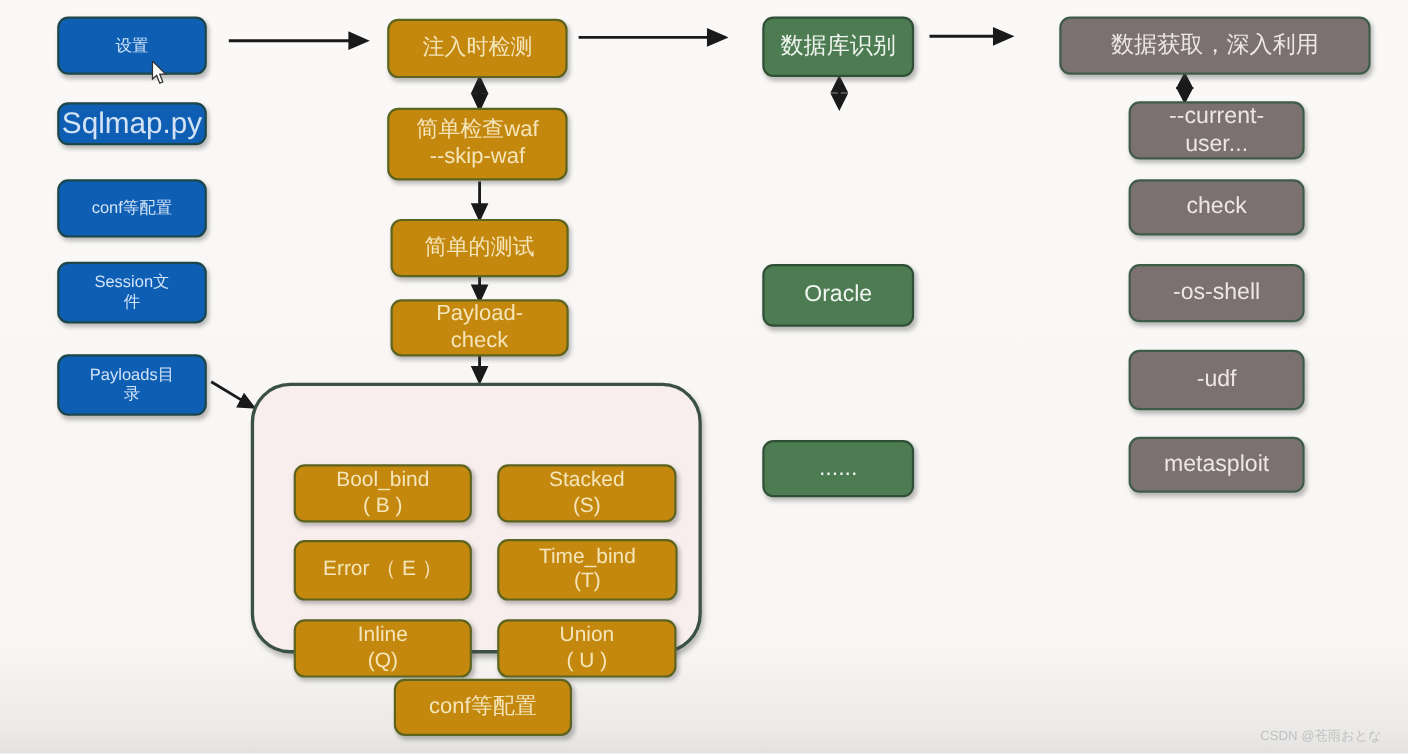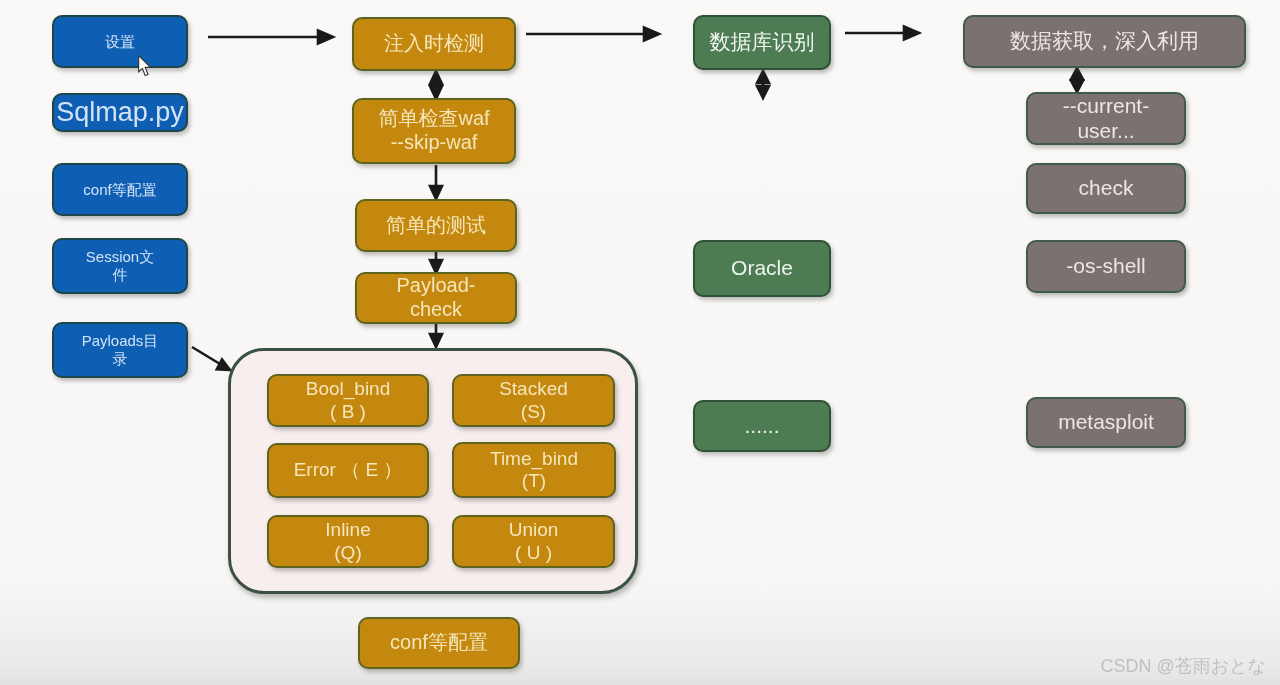--- a/index.html
+++ b/index.html
@@ -18,23 +18,23 @@
   .box .ln{display:block;}
   .blue{background:#0e5fb4;border:2px solid #1d4649;color:#d3e3f6;font-size:15px;}
   .orange{background:#c5880e;border:2px solid #5c6420;color:#f4e5ba;font-size:20px;}
   .green{background:#4d7b52;border:2px solid #2f5036;color:#f0f5f0;font-size:21px;}
   .gray{background:#7b7170;border:2px solid #3f5c49;color:#ece7e4;font-size:21px;margin-left:28px;}
   .panel{
     position:absolute;box-sizing:border-box;background:#f8eeee;
     border:3px solid #3c5146;border-radius:36px;
     box-shadow:2px 4px 5px rgba(70,70,70,.35);
   }
-  .tech{font-size:19px;}
+  .tech{font-size:19px;margin-top:48px;}
   .watermark{
-    position:absolute;right:14px;bottom:7px;color:#c0c0c0;font-size:18px;
+    position:absolute;right:24px;bottom:7px;color:#c0c0c0;font-size:12px;
   }
   .cursor{position:absolute;left:137px;top:55px;}
 </style>
 </head>
 <body>
 
 <div class="stage">
 
   <svg class="arrow-layer" viewBox="0 0 1280 685" xmlns="http://www.w3.org/2000/svg">
     <g stroke="#1a1a1a" stroke-width="2.6" fill="#1a1a1a">
@@ -163,20 +163,23 @@
   <div class="box gray" style="left:998px;top:92px;width:160px;height:53px">
     <span class="ln">--current-</span>
     <span class="ln">user...</span>
   </div>
   <div class="box gray" style="left:998px;top:163px;width:160px;height:51px">
     <span class="ln">check</span>
   </div>
   <div class="box gray" style="left:998px;top:240px;width:160px;height:53px">
     <span class="ln">-os-shell</span>
   </div>
+  <div class="box gray" style="left:998px;top:318px;width:160px;height:55px">
+    <span class="ln">-udf</span>
+  </div>
   <div class="box gray" style="left:998px;top:397px;width:160px;height:51px">
     <span class="ln">metasploit</span>
   </div>
 
   <svg class="cursor" width="16" height="22" viewBox="0 0 12 19" xmlns="http://www.w3.org/2000/svg">
     <polygon points="0.5,0.5 0.5,14.5 3.8,11.6 6.2,17.8 8.6,16.8 6.2,10.7 10.8,10.7" fill="#ffffff" stroke="#333333" stroke-width="1"></polygon>
   </svg>
 
   <div class="watermark">CSDN @苍雨おとな</div>
 

